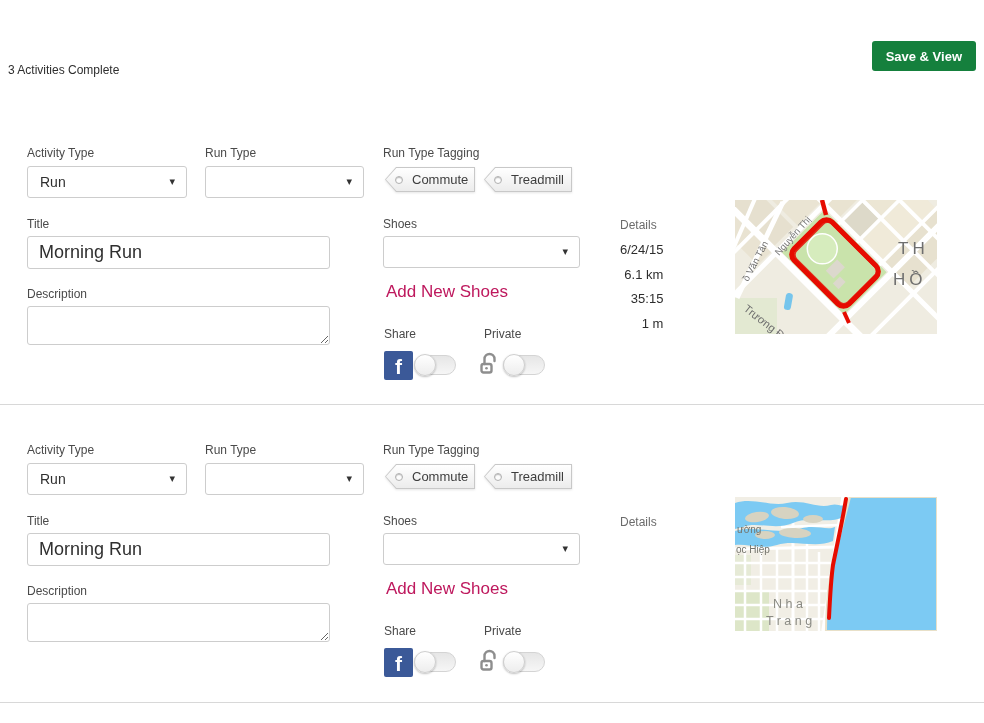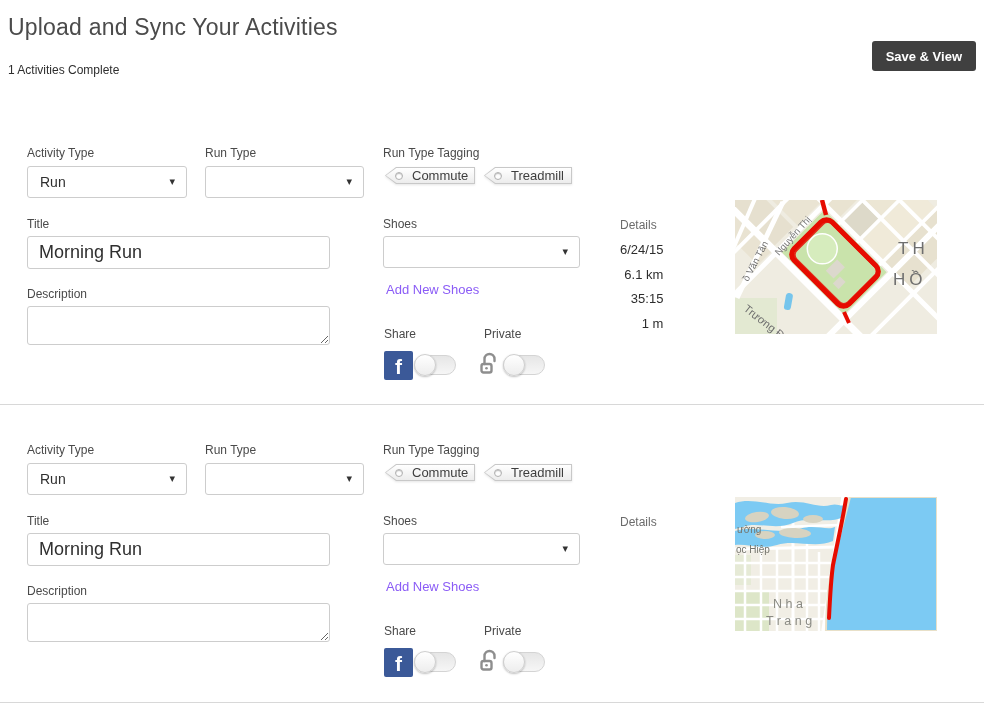--- a/index.html
+++ b/index.html
@@ -2,67 +2,66 @@
 <html><head>
 <meta charset="utf-8">
 <style>
   html,body{margin:0;padding:0;background:#fff;}
   body{font-family:"Liberation Sans",sans-serif;}
   #page{position:relative;width:984px;height:723px;background:#fff;overflow:hidden;}
 
   
   .h1{position:absolute;left:8px;top:14px;font-size:23px;font-weight:400;color:#4b4b4b;letter-spacing:.2px;}
   .status{position:absolute;left:8px;top:63px;font-size:12px;color:#2e2e2e;}
-  .save-btn{position:absolute;right:8px;top:41px;height:30px;padding:0 14px;background:#404040;border:none;border-radius:3px;color:#fff;font-family:"Liberation Sans",sans-serif;font-size:13px;font-weight:bold;cursor:pointer;}
+  .save-btn{position:absolute;right:8px;top:41px;height:30px;padding:0 14px;background:#15803d;border:none;border-radius:3px;color:#fff;font-family:"Liberation Sans",sans-serif;font-size:13px;font-weight:bold;cursor:pointer;}
 
   .divider{position:absolute;left:0;right:0;height:0;border-top:1px solid #d8d8d8;}
 
   
   .row{position:absolute;left:0;width:984px;height:264px;}
   #row1{top:140px;} #row2{top:437px;}
 
   .flabel{position:absolute;font-size:12px;color:#4a4a4a;white-space:nowrap;}
 
   .select{position:absolute;height:32px;background:#fff;border:1px solid #cdcdcd;border-radius:3px;box-sizing:border-box;cursor:pointer;}
   .select .val{position:absolute;left:12px;top:50%;transform:translateY(-50%);font-size:14px;color:#2f2f2f;}
   .select .caret{position:absolute;right:11px;top:50%;transform:translateY(-52%);font-size:11px;color:#333;}
 
   .text-input{position:absolute;height:33px;border:1px solid #cdcdcd;border-radius:3px;box-sizing:border-box;font-family:"Liberation Sans",sans-serif;font-size:18px;color:#2f2f2f;padding:0 11px;outline:none;}
   .desc{position:absolute;height:39px;border:1px solid #cdcdcd;border-radius:3px;box-sizing:border-box;resize:both;font-family:"Liberation Sans",sans-serif;font-size:13px;color:#2f2f2f;padding:4px 8px;outline:none;}
 
   
-  .tag{position:absolute;height:17px;filter:drop-shadow(0 1px 1px rgba(0,0,0,.10));cursor:pointer;}
+  .tag{position:absolute;height:25px;filter:drop-shadow(0 1px 1px rgba(0,0,0,.10));cursor:pointer;}
   .tag-bg{position:absolute;inset:0;background:#c8c8c8;clip-path:polygon(11px 0,100% 0,100% 100%,11px 100%,0 50%);}
   .tag-in{position:absolute;inset:1px;background:linear-gradient(#ffffff,#ececec);clip-path:polygon(10.4px 0,100% 0,100% 100%,10.4px 100%,0 50%);display:flex;align-items:center;}
   .tag-hole{width:6px;height:6px;border-radius:50%;background:#fdfdfd;border:1px solid #b0b0b0;box-shadow:inset 0 1px 1px rgba(0,0,0,.25);margin-left:9px;flex:none;}
   .tag-label{margin-left:9px;font-size:13px;color:#3e3e3e;white-space:nowrap;}
 
-  .add-link{position:absolute;font-size:13px;color:#8b5cf6;cursor:pointer;text-decoration:none;}
+  .add-link{position:absolute;font-size:17px;color:#be185d;cursor:pointer;text-decoration:none;}
 
   
   .fb{position:absolute;width:29px;height:29px;background:#3b5998;border-radius:2px;color:#fff;display:flex;align-items:flex-end;justify-content:center;font-size:21px;font-weight:bold;line-height:26px;cursor:pointer;}
   .toggle{position:absolute;width:42px;height:20px;border-radius:10px;background:linear-gradient(#e6e6e6,#f6f6f6);border:1px solid #d4d4d4;box-sizing:border-box;cursor:pointer;}
   .knob{position:absolute;left:-1px;top:-2px;width:22px;height:22px;border-radius:50%;background:linear-gradient(#ffffff,#ededed);border:1px solid #cfcfcf;box-sizing:border-box;box-shadow:0 1px 2px rgba(0,0,0,.25);}
   .lock{position:absolute;}
 
   
   .details-label{position:absolute;font-size:12px;color:#6b6b6b;}
   .details-vals{position:absolute;font-size:13px;color:#2d2d2d;line-height:24.5px;text-align:right;}
 
   .map{position:absolute;left:735px;top:60px;width:202px;height:134px;}
   .map svg{display:block;}
   .map text{font-family:"Liberation Sans",sans-serif;}
 </style>
 </head>
 <body>
 
 <div id="page">
 
-  <div class="h1">Upload and Sync Your Activities</div>
-  <div class="status">1 Activities Complete</div>
+  <div class="status">3 Activities Complete</div>
   <button class="save-btn">Save &amp; View</button>
 
   <div class="row" id="row1">
     <div class="flabel" style="left:27px;top:6px">Activity Type</div>
     <div class="flabel" style="left:205px;top:6px">Run Type</div>
     <div class="flabel" style="left:383px;top:6px">Run Type Tagging</div>
 
     <div class="select" style="left:27px;top:26px;width:160px">
       <span class="val">Run</span>
       <span class="caret">▾</span>

